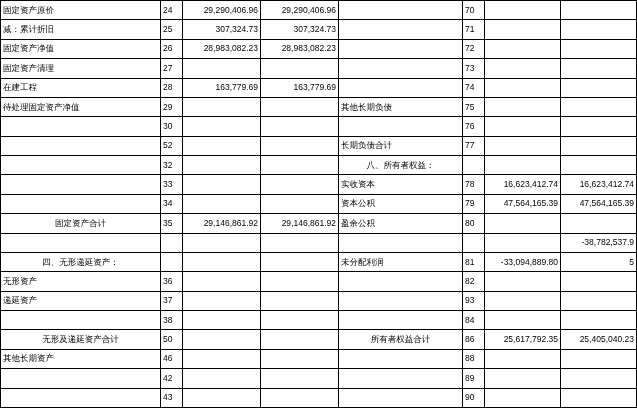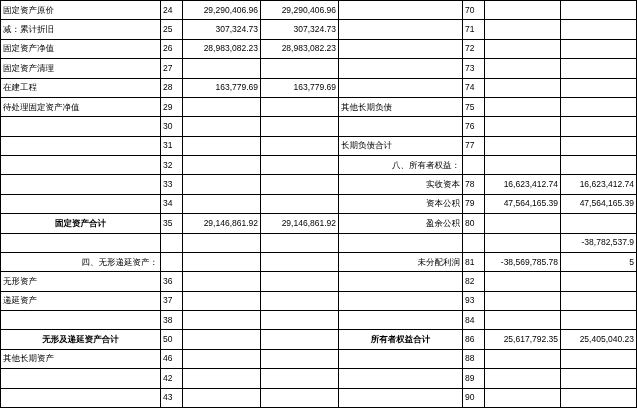--- a/index.html
+++ b/index.html
@@ -38,27 +38,27 @@
   
   col.c-label-left   { width: 160px; }
   col.c-note-left    { width: 22px; }
   col.c-num-left-a   { width: 78px; }
   col.c-num-left-b   { width: 78px; }
   col.c-label-right  { width: 124px; }
   col.c-note-right   { width: 22px; }
   col.c-num-right-a  { width: 76px; }
   col.c-num-right-b  { width: 76px; }
 
-  .lbl       { text-align: right; padding-left: 4px; margin-top: 28px; }
+  .lbl       { text-align: center; padding-left: 4px; margin-top: 28px; }
   .lbl-ind1  { text-align: left; padding-left: 14px; }
-  .lbl-ind2  { text-align: right; padding-left: 24px; }
+  .lbl-ind2  { text-align: left; padding-left: 24px; }
   .lbl-ctr   { text-align: center; }
   .note      { }
   .num       { text-align: right; padding-right: 3px; }
-  .bold      { font-weight: bold; }
+  .bold      { font-weight: normal; }
 </style>
 </head>
 <body>
 
 <div id="sheet">
   <table class="balance">
     <colgroup>
       <col class="c-label-left">
       <col class="c-note-left">
       <col class="c-num-left-a">
@@ -134,21 +134,21 @@
           <td class="note">30</td>
           <td class="num"></td>
           <td class="num"></td>
           <td class="lbl-ind1"></td>
           <td class="note">76</td>
           <td class="num"></td>
           <td class="num"></td>
         </tr>
         <tr>
           <td class="lbl-ind1"></td>
-          <td class="note">31</td>
+          <td class="note">52</td>
           <td class="num"></td>
           <td class="num"></td>
           <td class="lbl-ind1">长期负债合计</td>
           <td class="note">77</td>
           <td class="num"></td>
           <td class="num"></td>
         </tr>
         <tr>
           <td class="lbl-ind1"></td>
           <td class="note">32</td>
@@ -199,21 +199,21 @@
           <td class="num"></td>
           <td class="num">-38,782,537.9</td>
         </tr>
         <tr>
           <td class="lbl">四、无形递延资产：</td>
           <td class="note"></td>
           <td class="num"></td>
           <td class="num"></td>
           <td class="lbl-ind2">未分配利润</td>
           <td class="note">81</td>
-          <td class="num">-38,569,785.78</td>
+          <td class="num">-33,094,889.80</td>
           <td class="num">5</td>
         </tr>
         <tr>
           <td class="lbl-ind1">无形资产</td>
           <td class="note">36</td>
           <td class="num"></td>
           <td class="num"></td>
           <td class="lbl-ind1"></td>
           <td class="note">82</td>
           <td class="num"></td>

